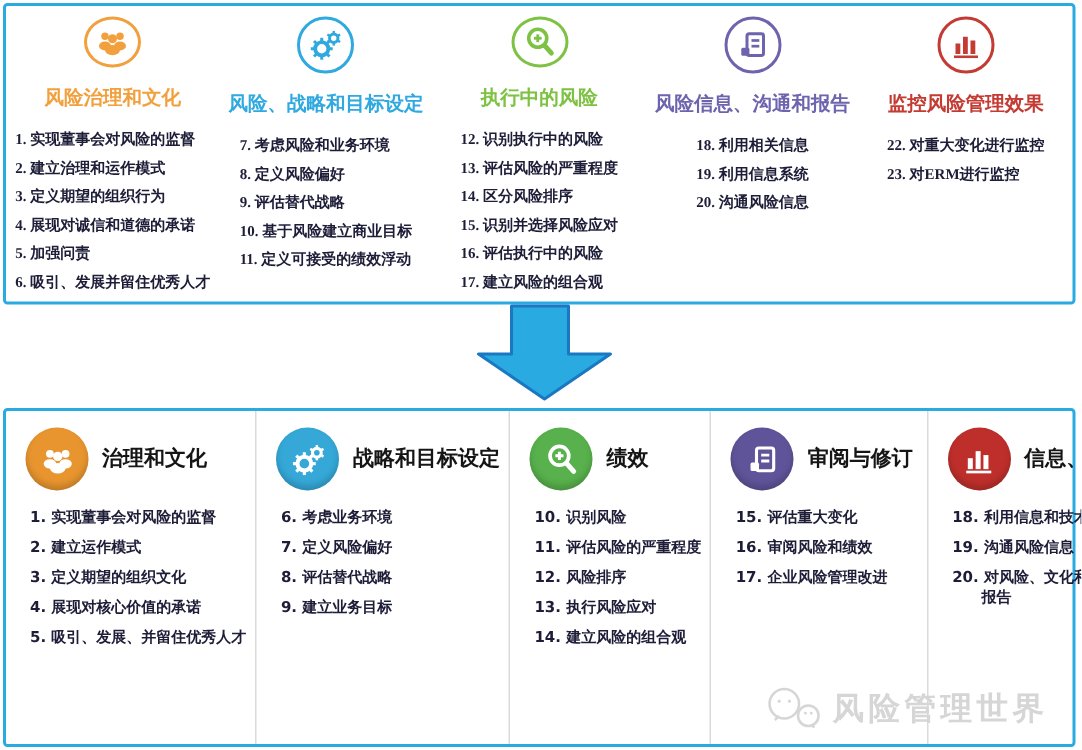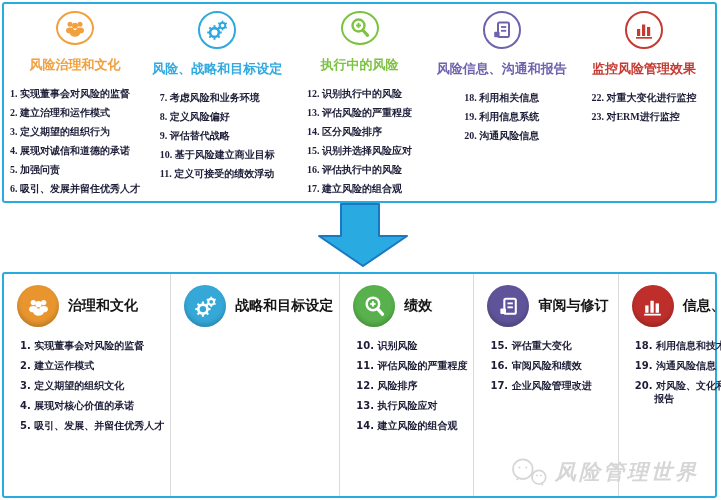--- a/index.html
+++ b/index.html
@@ -41,21 +41,21 @@
   .bicon svg{width:25px;height:25px;color:#ffffff;}
   .btitle{font-size:14px;font-weight:bold;color:#151515;white-space:nowrap;text-align:center;}
   .blist{margin-top:12px;color:#1d1d38;font-size:10px;font-weight:bold;padding-left:3px;}
   .blist .li{margin-bottom:7px;padding-left:1.95em;text-indent:-1.95em;white-space:pre;}
 
   
   .arrow{position:absolute;left:318px;top:202px;width:90px;height:67px;}
 
   
   .watermark{position:absolute;right:16px;bottom:8px;display:flex;align-items:center;gap:7px;
-             color:#d6d6d6;font-style:italic;}
+             color:#d6d6d6;}
   .watermark svg{width:40px;height:32px;}
   .wm-text{font-size:21px;font-weight:bold;letter-spacing:3px;}
 </style>
 </head>
 <body>
 
 <svg width="0" height="0" style="position:absolute" aria-hidden="true">
   <defs>
     <g id="i-people" fill="currentColor">
       <circle cx="7" cy="8.2" r="2.5"></circle>
@@ -227,20 +227,26 @@
 
     <div class="bcol" style="--c: #35A8D8;">
       <div class="bheader">
         <div class="bicon">
             <svg viewBox="0 0 24 24">
               <use href="#i-gears"></use>
             </svg>
           </div>
         <div class="btitle">战略和目标设定</div>
       </div>
+      <div class="blist">
+          <div class="li">6. 考虑业务环境</div>
+          <div class="li">7. 定义风险偏好</div>
+          <div class="li">8. 评估替代战略</div>
+          <div class="li">9. 建立业务目标</div>
+        </div>
     </div>
 
     <div class="bcol" style="--c: #58B14C;">
       <div class="bheader">
         <div class="bicon">
             <svg viewBox="0 0 24 24">
               <use href="#i-mag"></use>
             </svg>
           </div>
         <div class="btitle">绩效</div>

